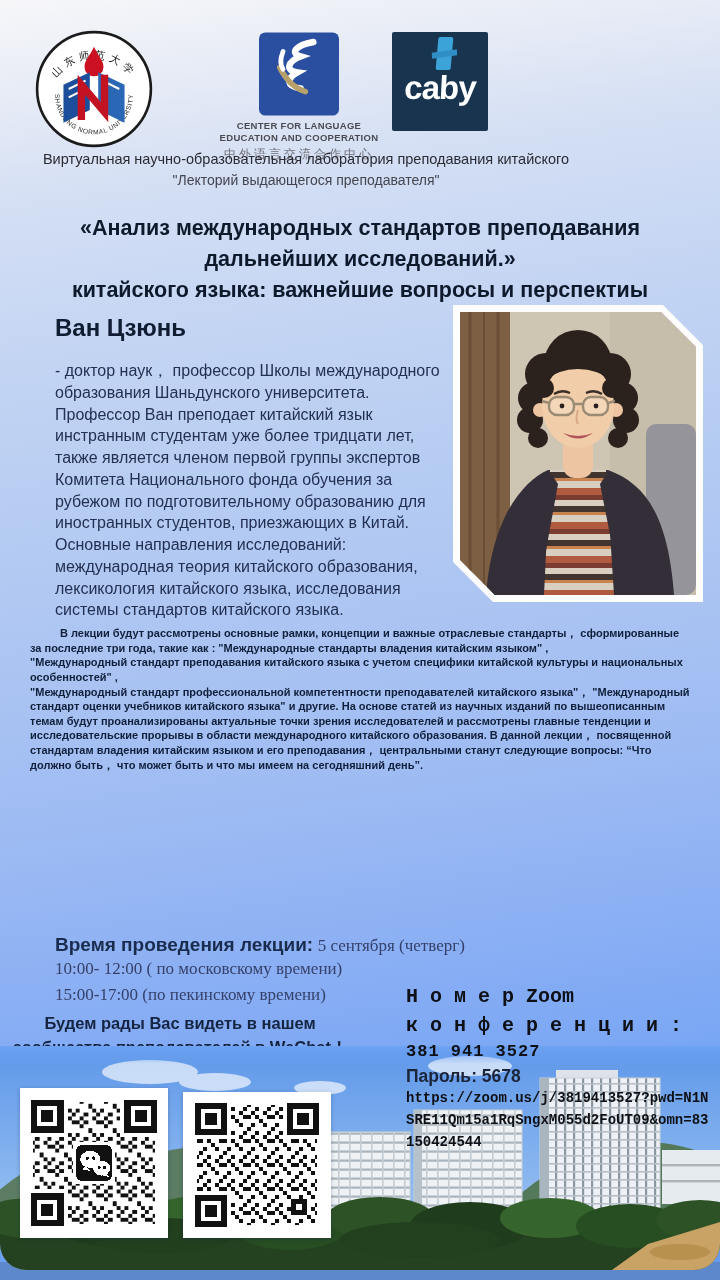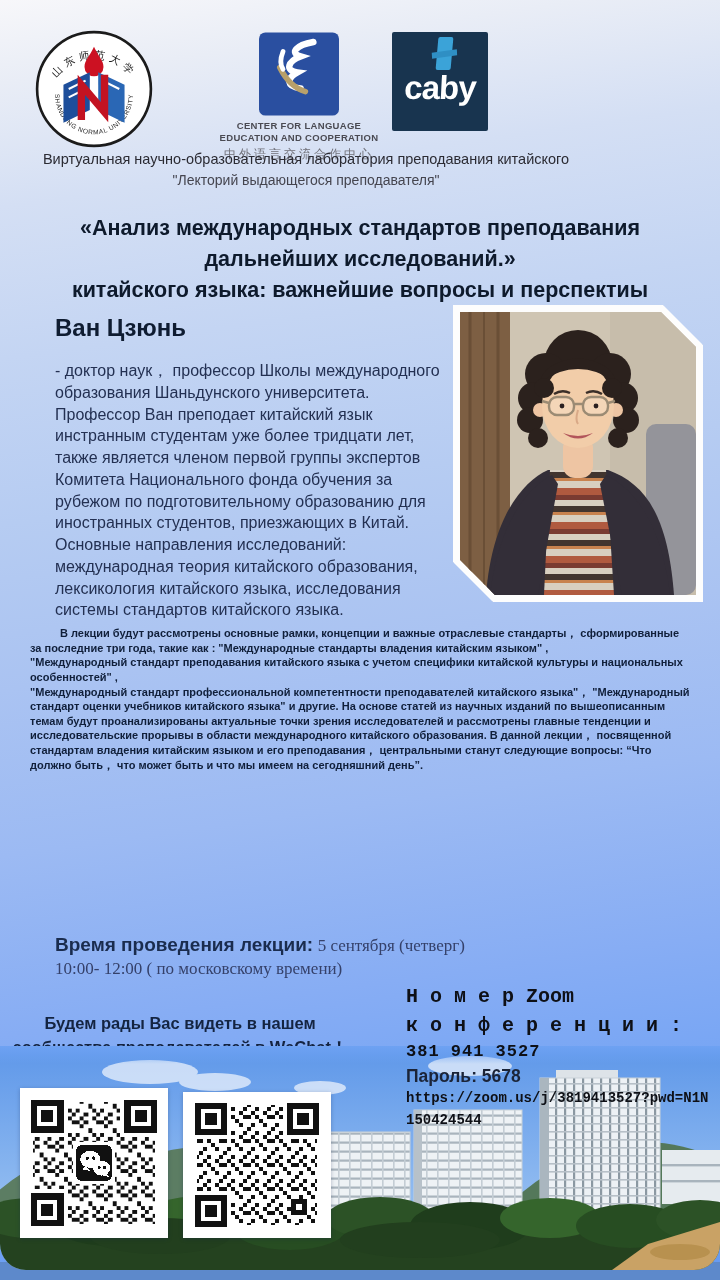--- a/index.html
+++ b/index.html
@@ -191,37 +191,39 @@
   <div id="lecture-desc" class="abs">В лекции будут рассмотрены основные рамки, концепции и важные отраслевые стандарты， сформированные за последние три года, такие как : "Международные стандарты владения китайским языком" ,
 "Международный стандарт преподавания китайского языка с учетом специфики китайской культуры и национальных особенностей" ,
 "Международный стандарт профессиональной компетентности преподавателей китайского языка"， "Международный стандарт оценки учебников китайского языка" и другие. На основе статей из научных изданий по вышеописанным темам будут проанализированы актуальные точки зрения исследователей и рассмотрены главные тенденции и исследовательские прорывы в области международного китайского образования. В данной лекции， посвященной стандартам владения китайским языком и его преподавания， центральными станут следующие вопросы: “Что должно быть， что может быть и что мы имеем на сегодняшний день”.</div>
 
   <div id="schedule" class="abs">
     <div>
       <span id="schedule-label">Время проведения лекции:</span>
       <span id="schedule-date">5 сентября (четверг)</span>
     </div>
     <div class="serifline">10:00- 12:00 ( по московскому времени)</div>
+    <div class="serifline">15:00-17:00 (по пекинскому времени)</div>
   </div>
 
   <div id="wechat-invite" class="abs">
     <div>Будем рады Вас видеть в нашем</div>
     <div>сообществе преподавателей в WeChat！</div>
   </div>
 
   <div id="zoom-info" class="abs">
     <div id="zoom-l1" class="zmono">Н о м е р  Zoom</div>
     <div id="zoom-l2" class="zmono">к о н ф е р е н ц и и :</div>
     <div id="zoom-number" class="zmono">381 941 3527</div>
     <div id="zoom-pass">
       <span>Пароль:</span>
       <span>5678</span>
     </div>
     <div id="zoom-url" class="zmono">
       <div>https://zoom.us/j/3819413527?pwd=N1N</div>
+      <div>SRE11Qm15a1RqSngxM055d2FoUT09&amp;omn=83</div>
       <div>150424544</div>
     </div>
   </div>
 
   <div id="bottom-bar" class="abs"></div>
   <div id="campus" class="abs">
     <svg viewBox="0 0 720 224" width="720" height="224" preserveAspectRatio="none">
       <defs>
         <linearGradient id="sky" x1="0" y1="0" x2="0" y2="1">
           <stop offset="0" stop-color="#5e97e9"></stop>

